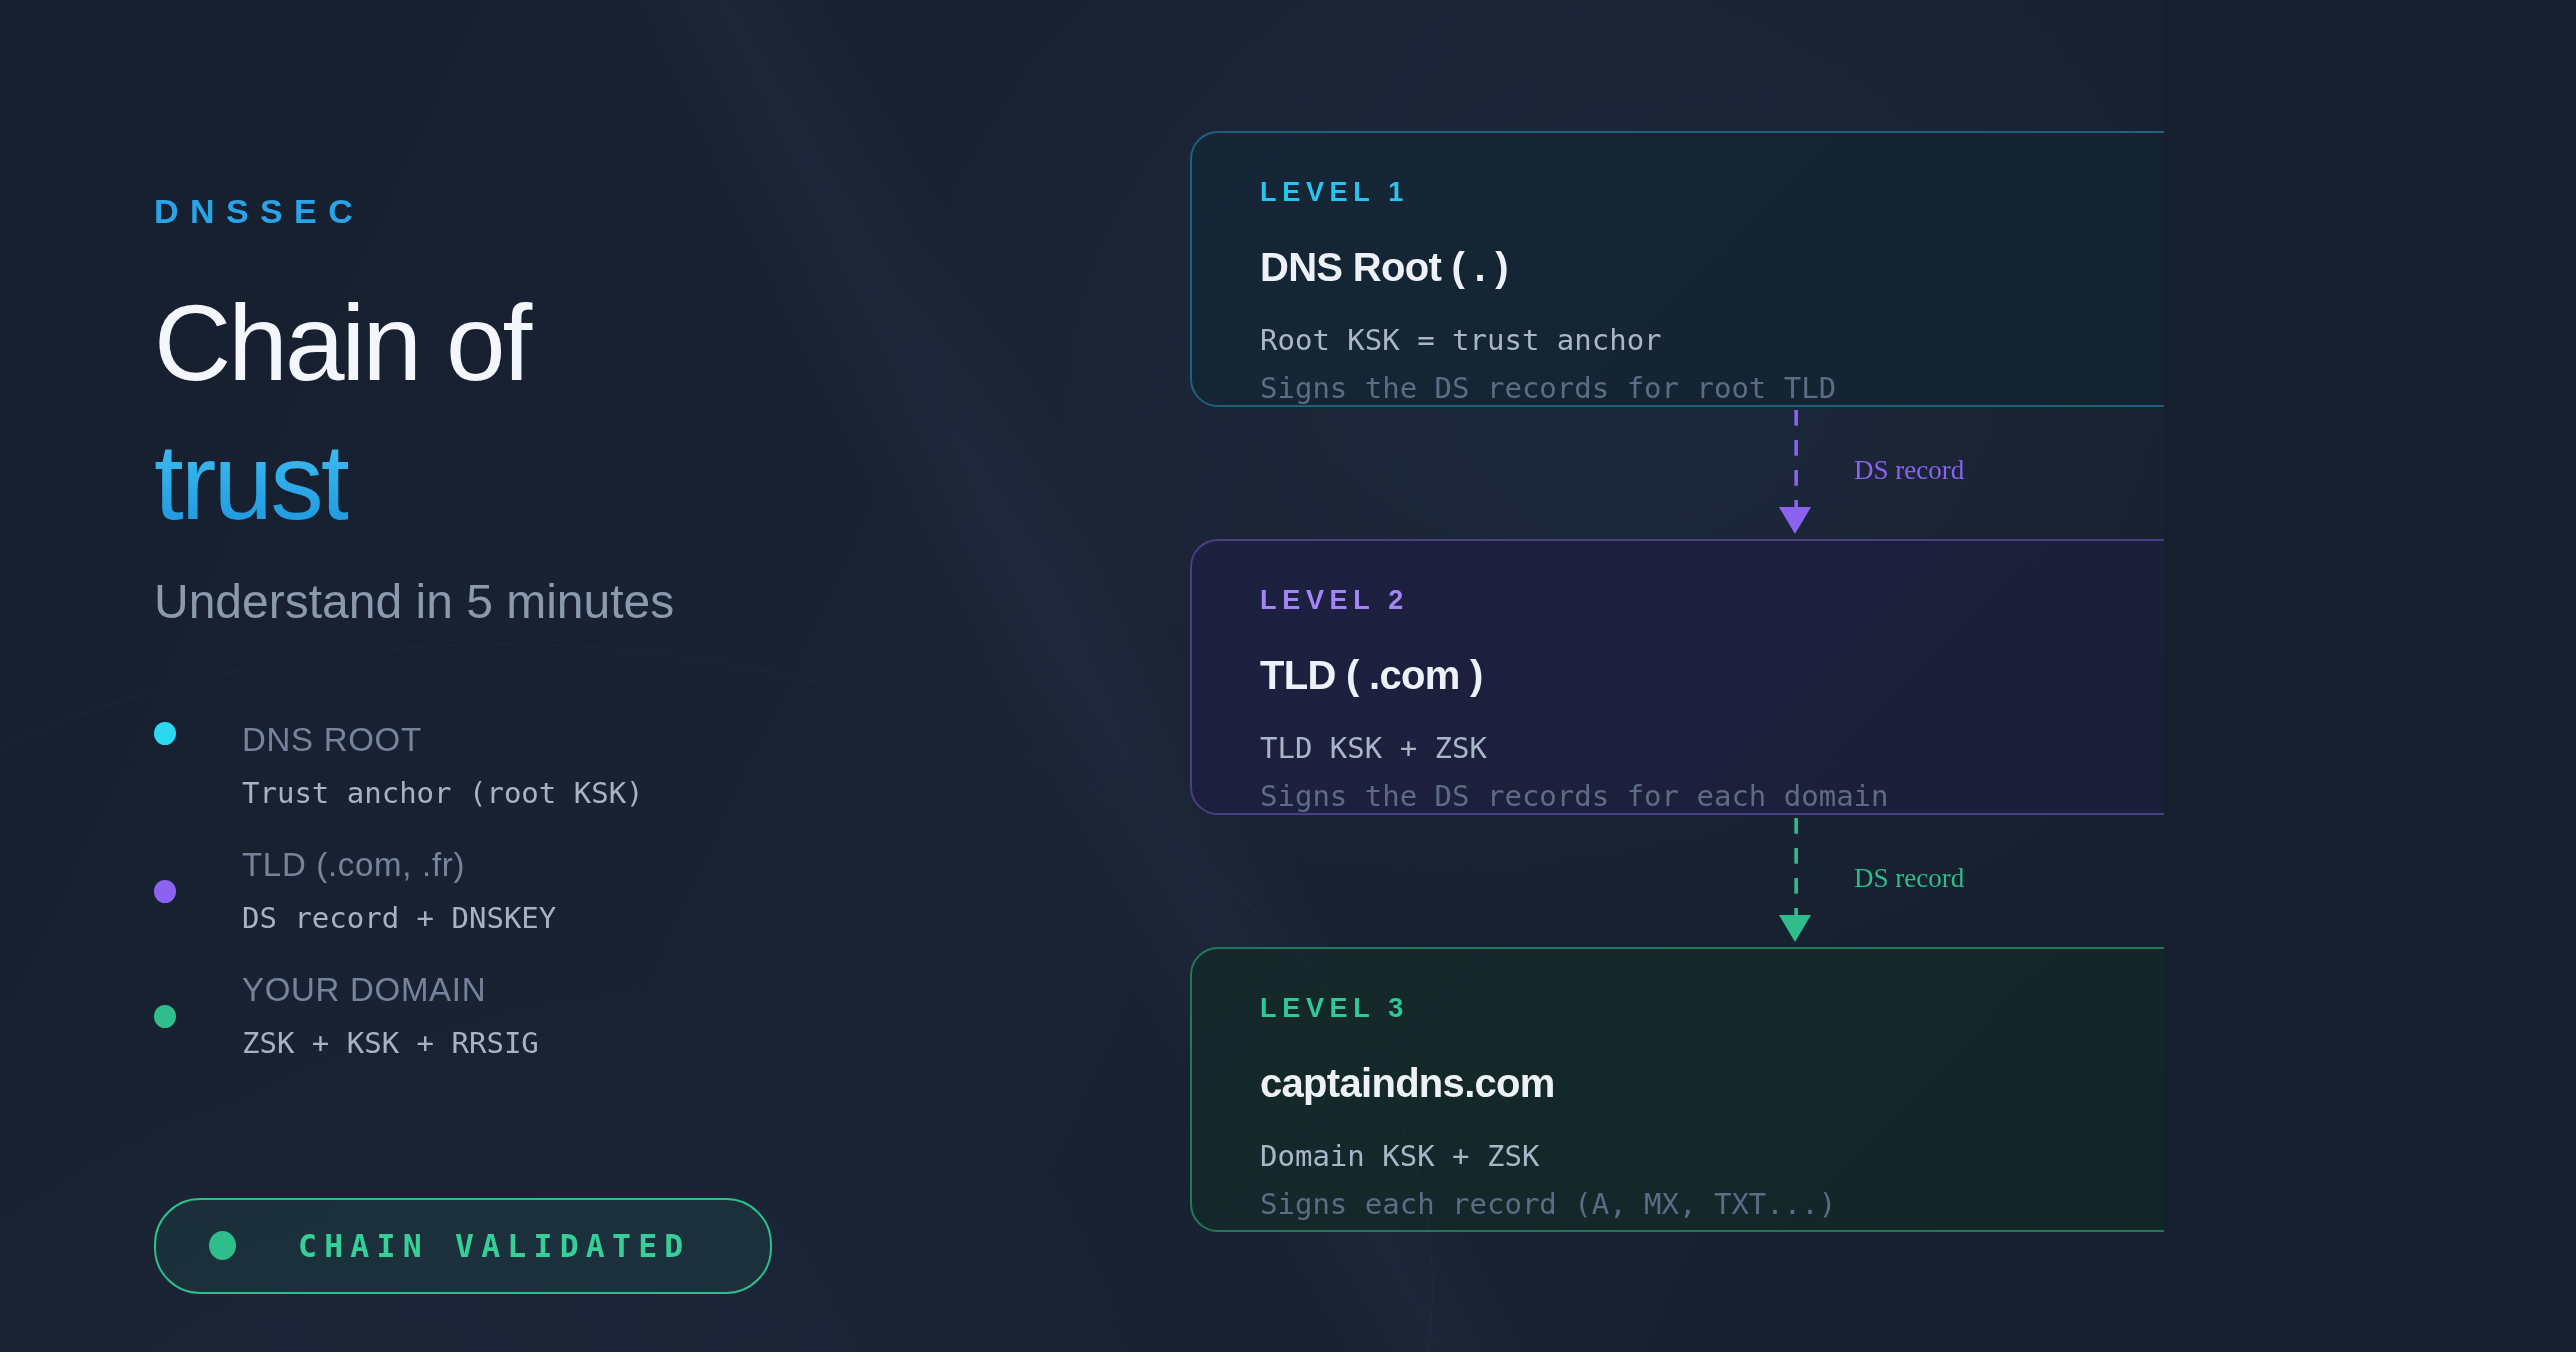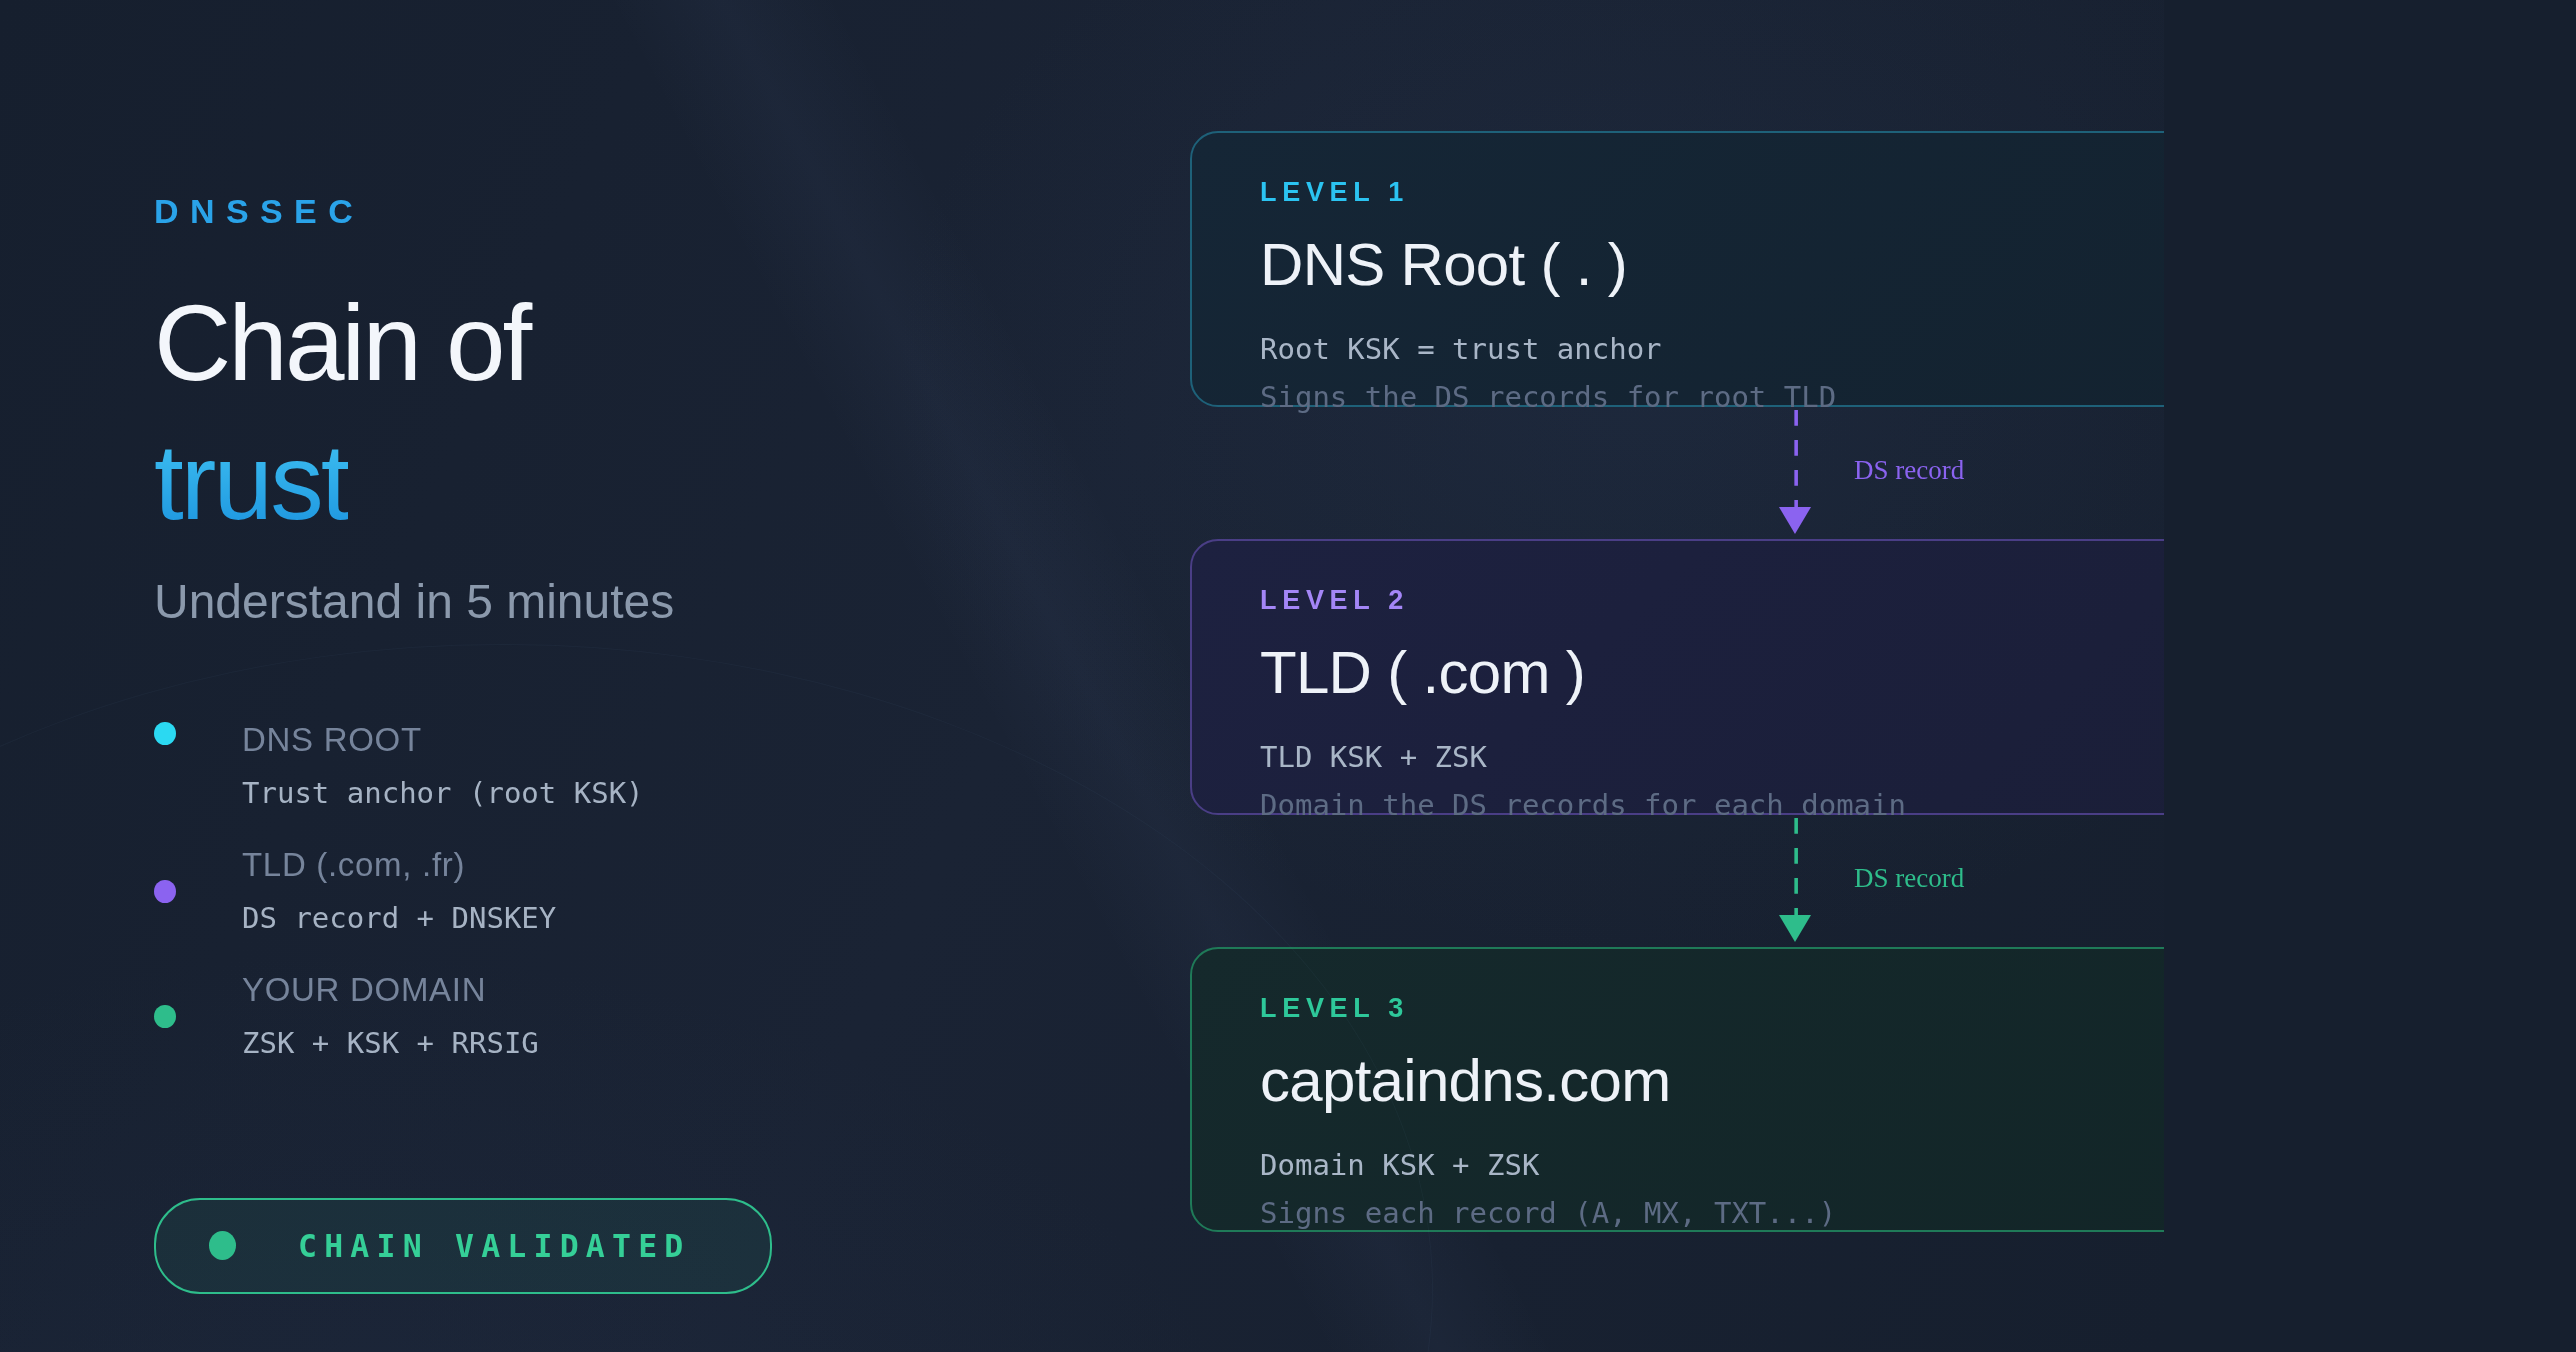--- a/index.html
+++ b/index.html
@@ -33,21 +33,21 @@
   .badge-label{font-family:"DejaVu Sans Mono",monospace;font-size:31.5px;font-weight:700;letter-spacing:7.2px;}
 
   
   .right{position:absolute;left:1190px;top:131px;width:1255px;}
   .card{position:relative;height:276px;border-radius:28px;border:2.1px solid;box-sizing:border-box;
     padding:44px 0 0 68px;}
   .card-1{border-color:#1e6179;background:linear-gradient(135deg,#152636 0%,#13222f 100%);}
   .card-2{border-color:#4a3e86;background:linear-gradient(135deg,#1d2140 0%,#1a1e37 100%);}
   .card-3{border-color:#1f7a58;background:linear-gradient(135deg,#15292c 0%,#122527 100%);height:285px;}
   .level{font-size:27px;font-weight:700;letter-spacing:5.7px;}
-  .card-title{margin-top:22px;font-size:60px;font-weight:400;letter-spacing:-0.7px;color:#eef2f8;}
+  .card-title{margin-top:37px;font-size:40px;font-weight:700;letter-spacing:-0.7px;color:#eef2f8;}
   .card-line1{margin-top:33px;font-family:"DejaVu Sans Mono",monospace;font-size:29px;color:#a9b6c7;}
   .card-line2{margin-top:14.3px;font-family:"DejaVu Sans Mono",monospace;font-size:29px;color:#5d6b84;}
   .icon-box{position:absolute;right:66px;top:50%;transform:translateY(-50%);width:106px;height:109px;
     border-radius:31.5px;border:2.1px solid;display:flex;align-items:center;justify-content:center;box-sizing:border-box;}
   .icon-box-1{border-color:#2bc3f1;background:#102a3b;box-shadow:0 0 26px rgba(41,197,246,.12);}
   .icon-box-2{border-color:#8a62f0;background:#262149;box-shadow:0 0 26px rgba(139,99,240,.12);}
   .icon-box-3{border-color:#2ebd8b;background:#123129;box-shadow:0 0 26px rgba(46,189,139,.12);}
   .pixel-svg{width:73px;height:68px;}
   .blob-svg{width:73px;height:73px;}
 
@@ -163,21 +163,21 @@
         <line x1="3" y1="0" x2="3" y2="140" stroke="currentColor" stroke-width="5" stroke-dasharray="22 20"></line>
       </svg>
       <span class="head"></span>
       <span class="connector-label">DS record</span>
     </div>
 
     <div class="card card-2">
       <div class="level" style="color: rgb(164, 134, 247);">LEVEL 2</div>
       <div class="card-title">TLD ( .com )</div>
       <div class="card-line1">TLD KSK + ZSK</div>
-      <div class="card-line2">Domain the DS records for each domain</div>
+      <div class="card-line2">Signs the DS records for each domain</div>
       <div class="icon-box icon-box-2" style="color: rgb(141, 102, 242);">
         <svg class="pixel-svg" viewBox="0 0 14.1 13.1" shape-rendering="crispEdges">
             <rect x="8" y="0" width="1.06" height="1.06" fill="currentColor"></rect>
             <rect x="9" y="0" width="1.06" height="1.06" fill="currentColor"></rect>
             <rect x="10" y="0" width="1.06" height="1.06" fill="currentColor"></rect>
             <rect x="11" y="0" width="1.06" height="1.06" fill="currentColor"></rect>
             <rect x="7" y="1" width="1.06" height="1.06" fill="currentColor"></rect>
             <rect x="8" y="1" width="1.06" height="1.06" fill="currentColor"></rect>
             <rect x="9" y="1" width="1.06" height="1.06" fill="currentColor"></rect>
             <rect x="10" y="1" width="1.06" height="1.06" fill="currentColor"></rect>

